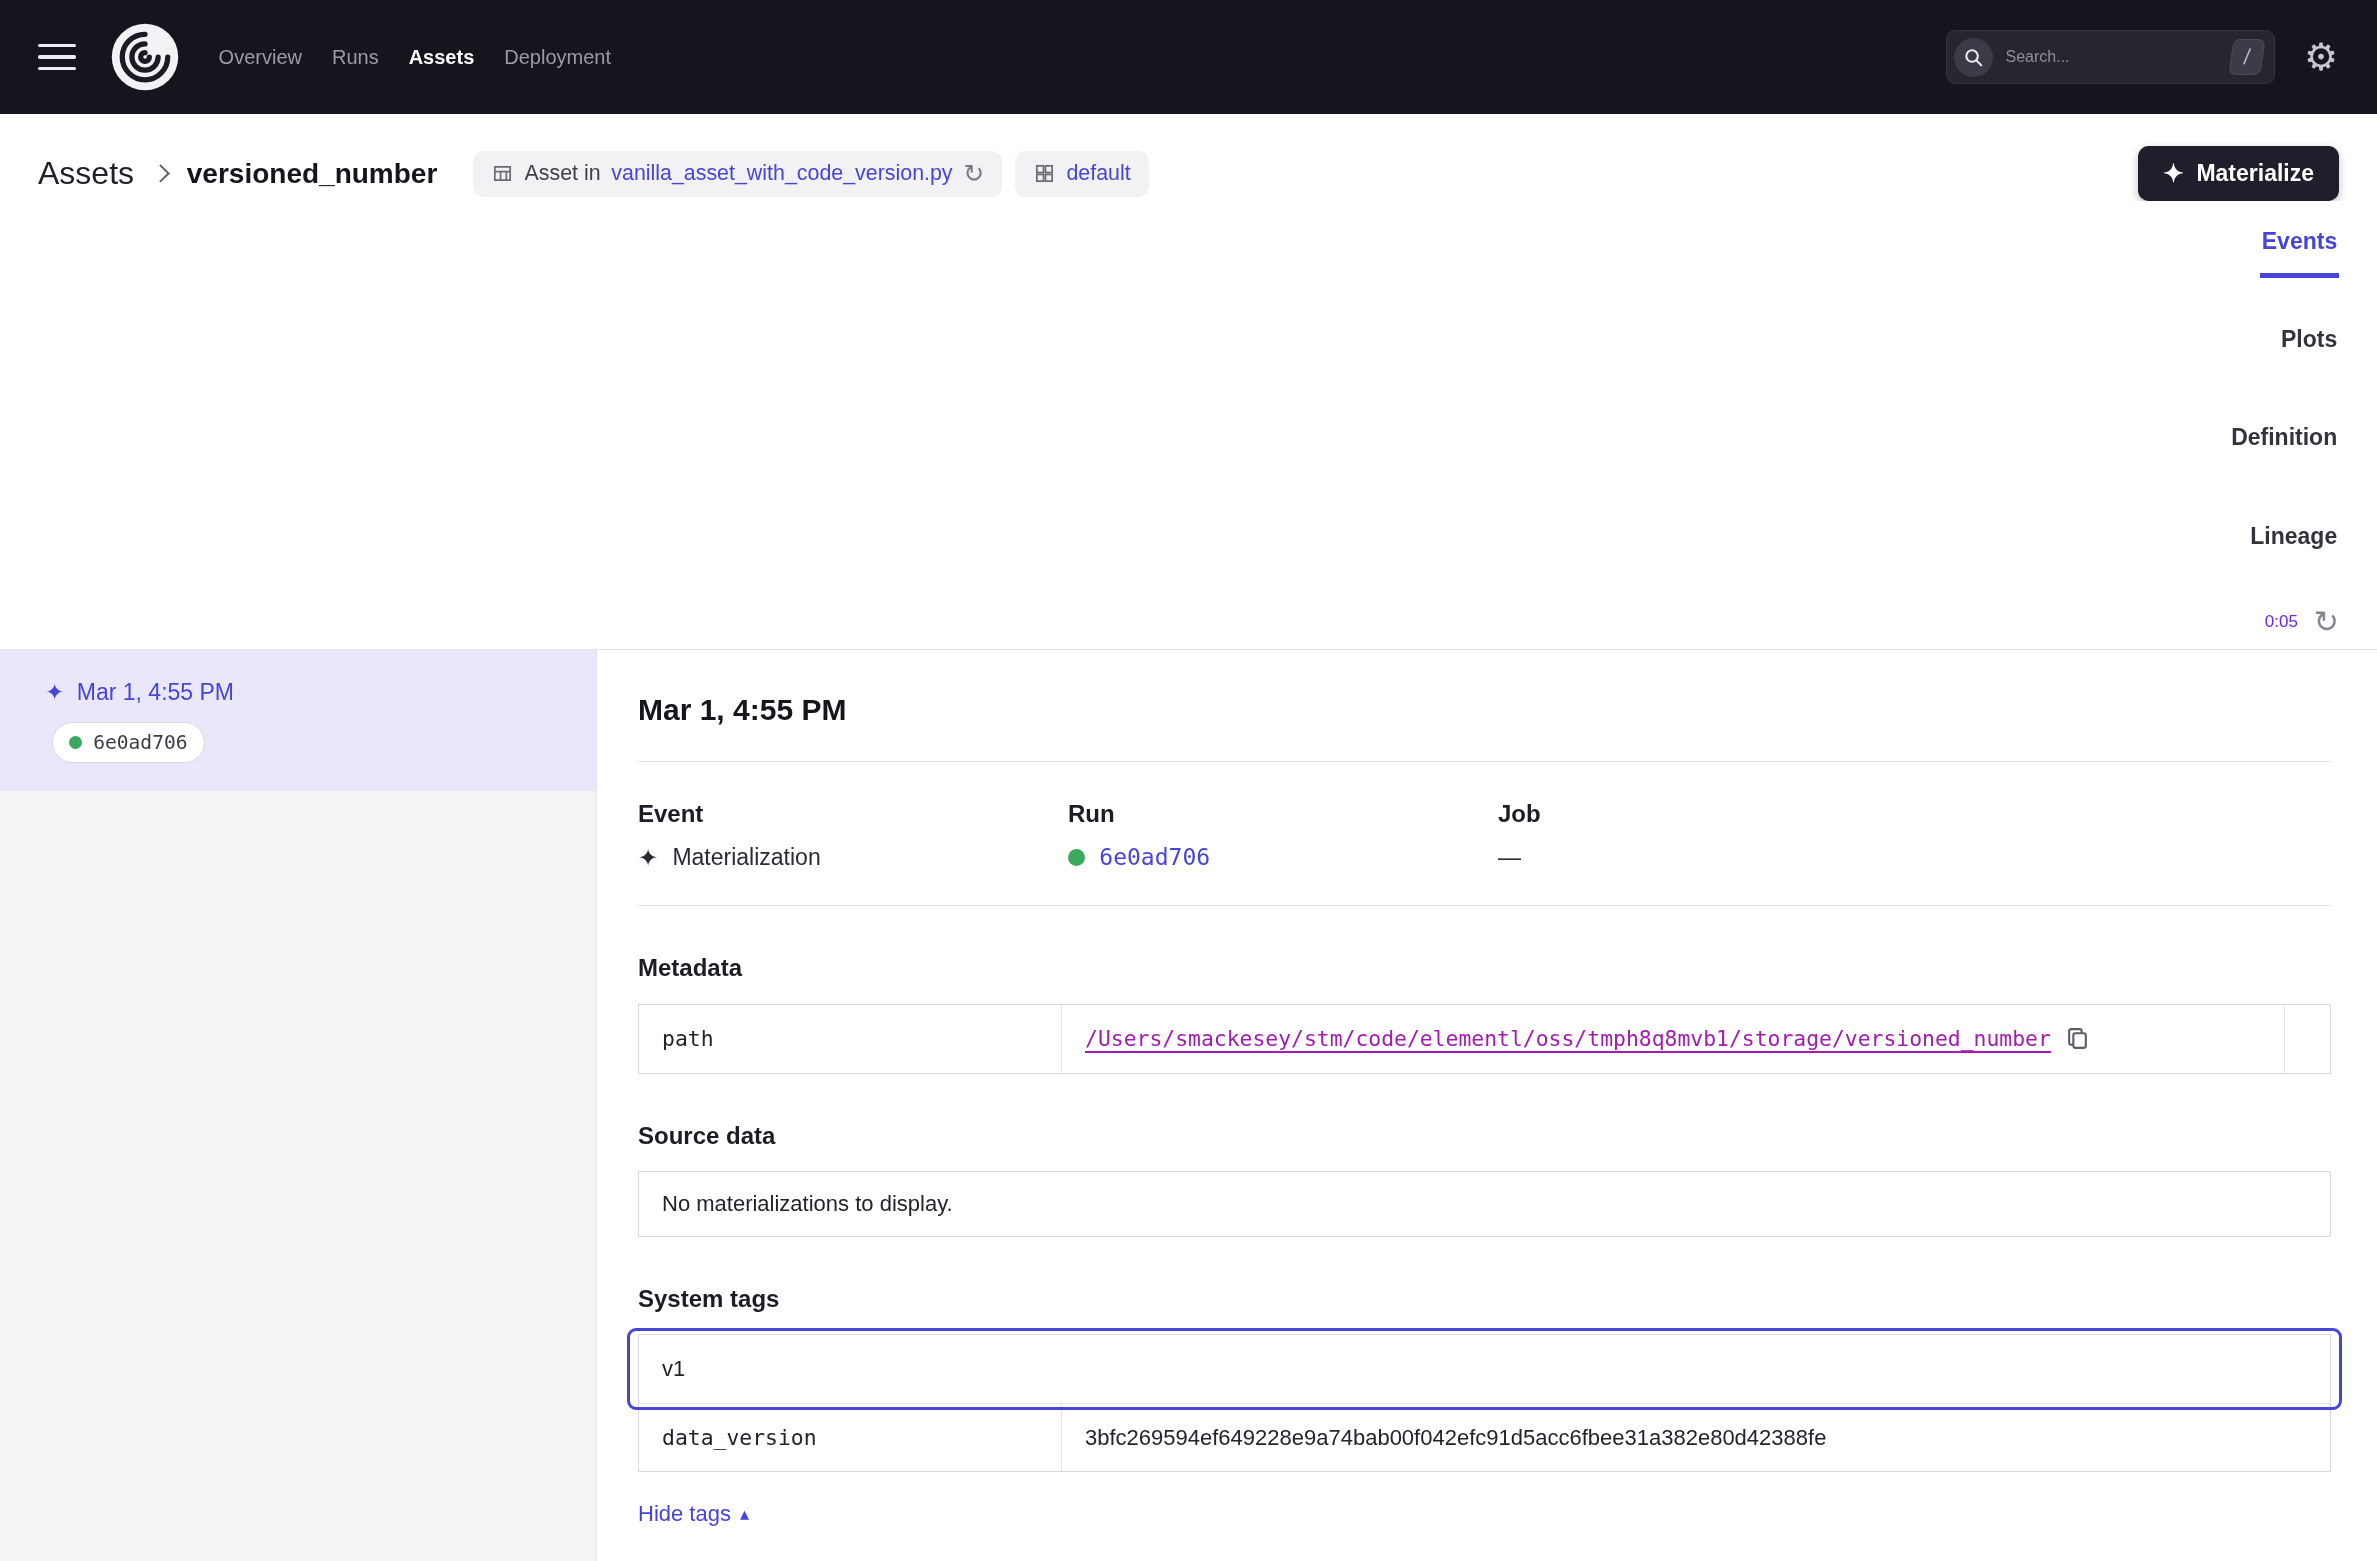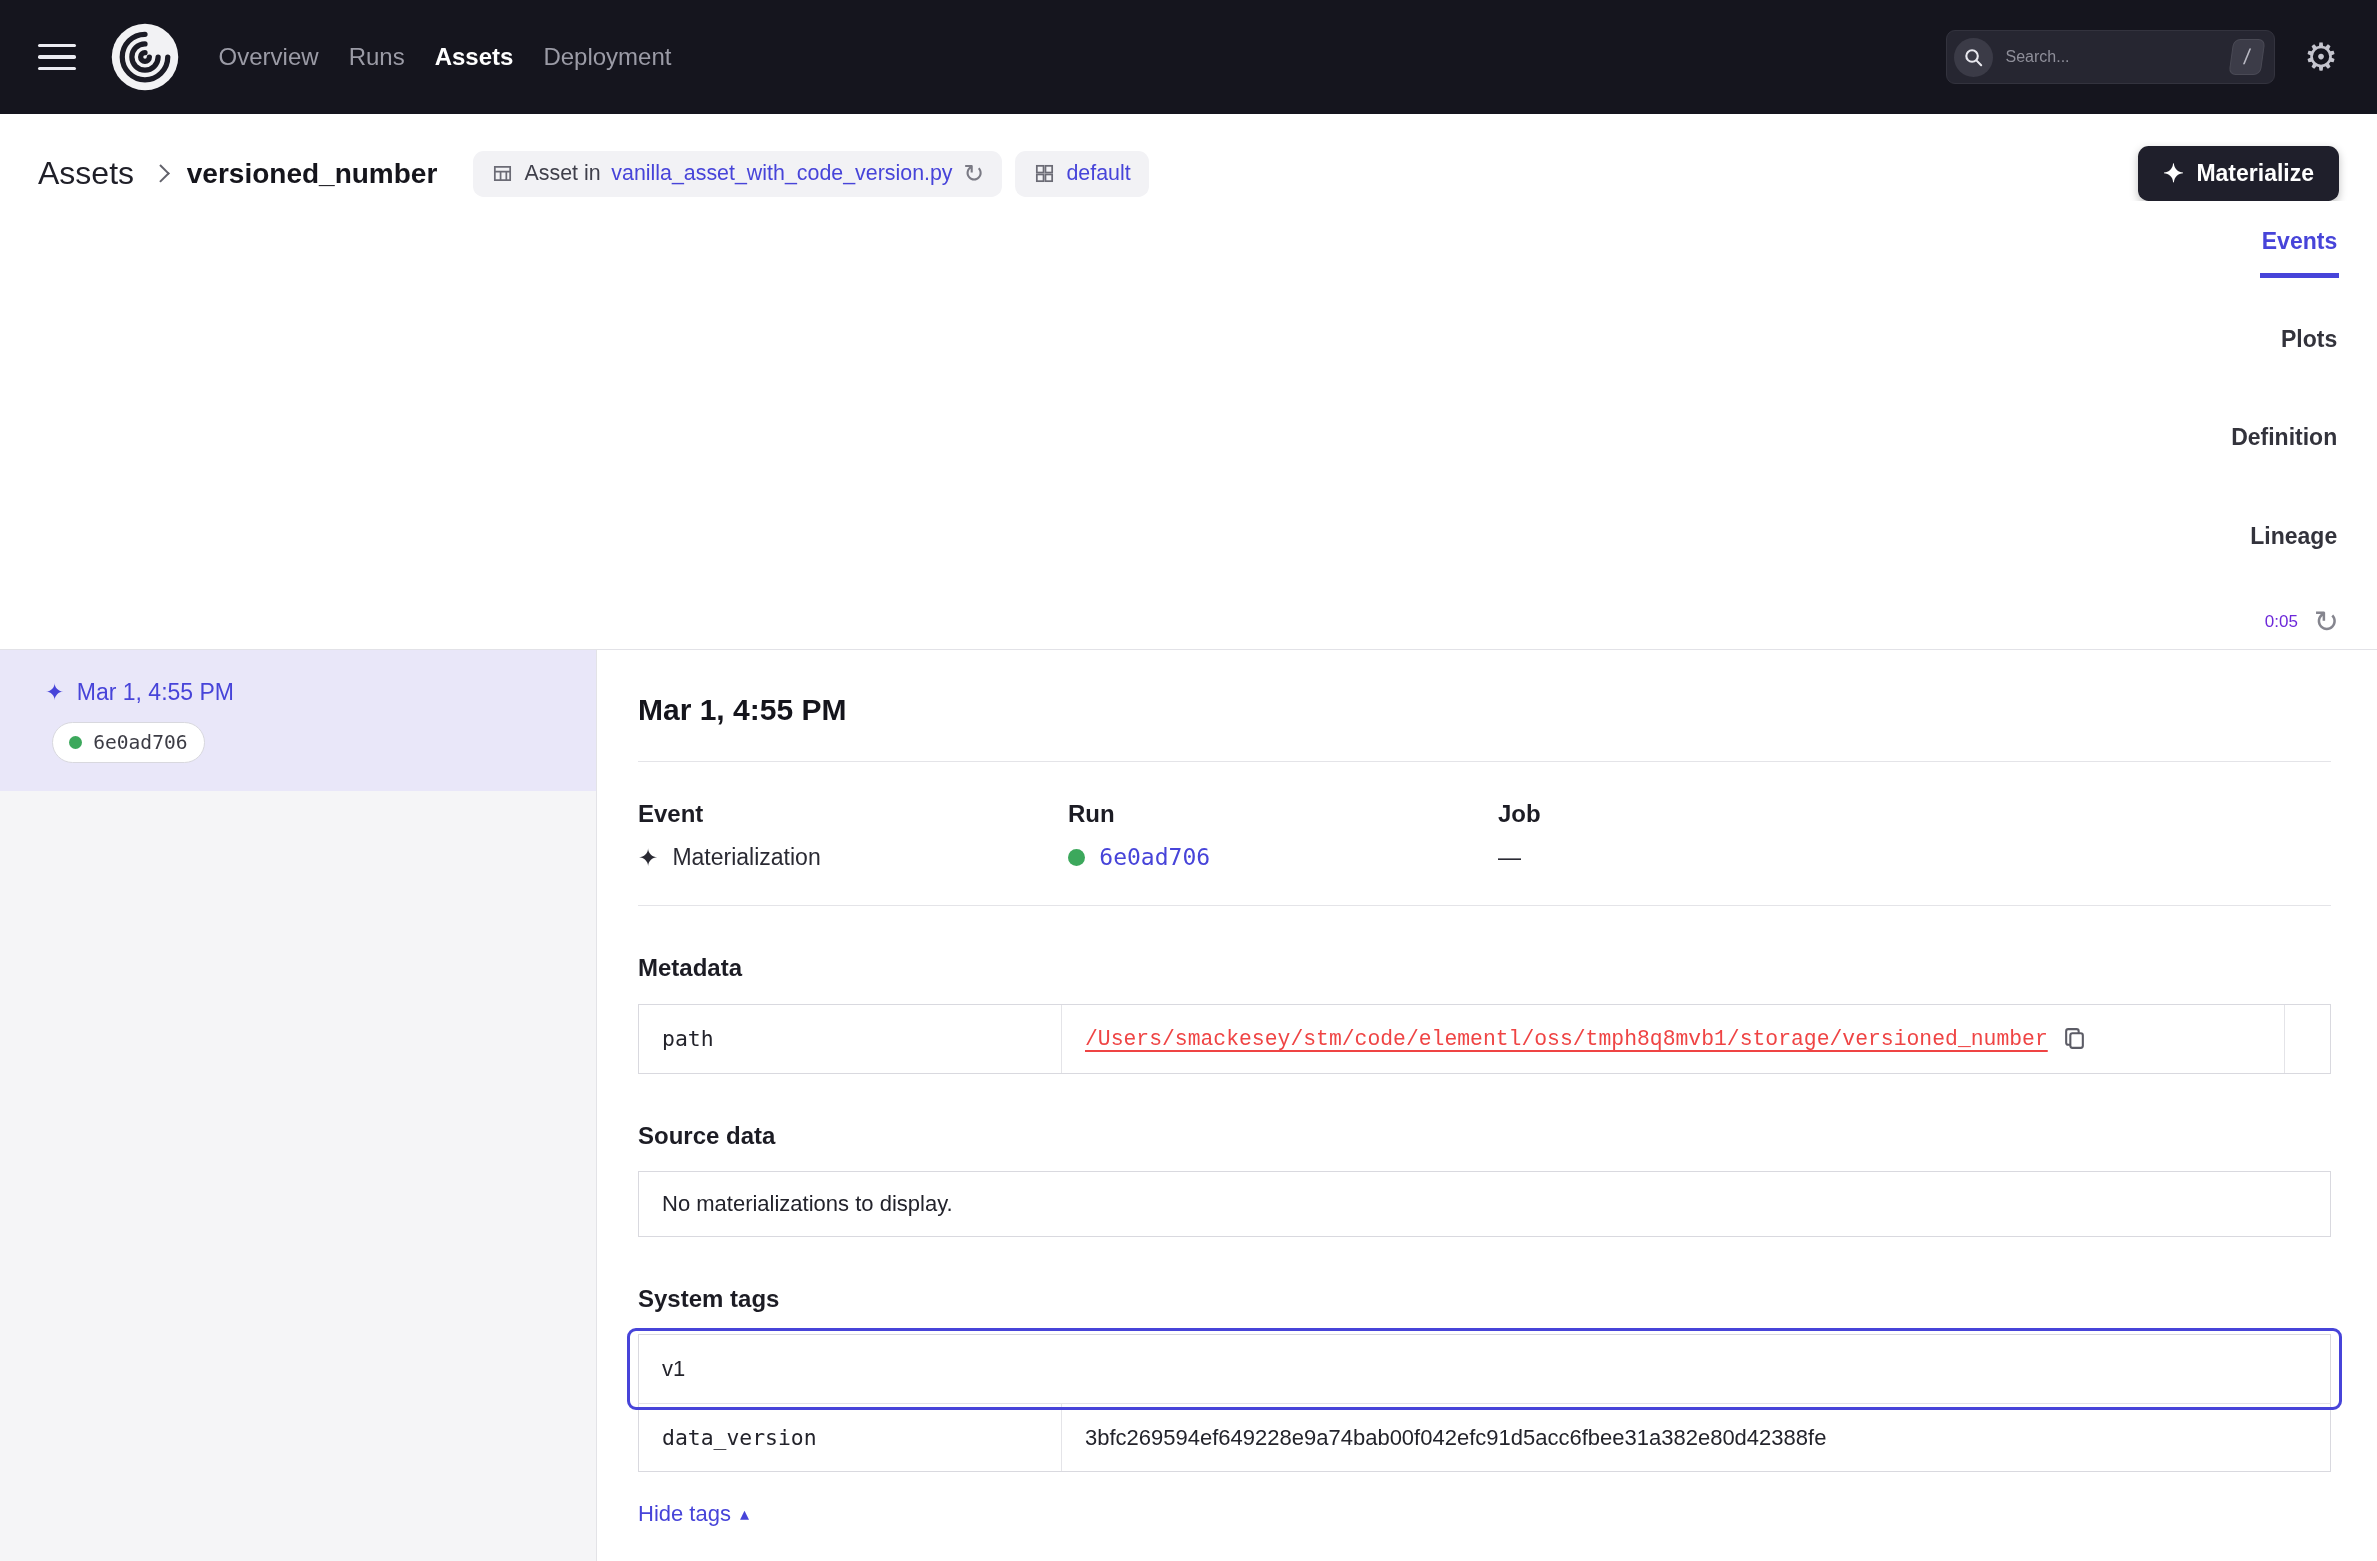--- a/index.html
+++ b/index.html
@@ -17,21 +17,21 @@
   .topnav {
     height: 114px; flex: 0 0 114px;
     background: #15151e;
     display: flex; align-items: center;
     padding: 0 39px 0 36px;
   }
   .hamburger { background: none; border: none; display: flex; flex-direction: column; gap: 8px; cursor: pointer; padding: 5.4px 1.8px; }
   .hamburger span { display: block; width: 38px; height: 3.6px; border-radius: 1.8px; background: #ececf2; }
   .logo { margin-left: 32px; width: 70px; height: 70px; flex: 0 0 70px; cursor: pointer; }
   .nav-links { display: flex; align-items: center; gap: 30px; margin-left: 39px; }
-  .nav-link { font-size: 24px; color: #9b9ba6; cursor: pointer; text-decoration: none; }
+  .nav-link { font-size: 20px; color: #9b9ba6; cursor: pointer; text-decoration: none; }
   .nav-link.active { color: #ffffff; font-weight: 700; }
   .searchbox {
     width: 329px; height: 54px;
     background: #262631; border: 0.9px solid #33333e; border-radius: 9px;
     display: flex; align-items: center; padding: 0 10.7px 0 7.1px; gap: 12.5px;
   }
   .search-icon-circle {
     width: 39px; height: 39px; border-radius: 50%;
     background: #3b3b47; display: flex; align-items: center; justify-content: center; flex: 0 0 39px;
   }
@@ -122,21 +122,21 @@
   .mrow { display: grid; min-height: 68px; align-items: stretch; }
   .mrow + .mrow { border-top: 0.9px solid #e4e4e8; }
   .meta .mrow { grid-template-columns: 423px 1fr 46px; }
   .tags .mrow { grid-template-columns: 423px 1fr; }
   .mkey, .mval { display: flex; align-items: center; padding: 0 23px; text-align: center; }
   .mkey { border-right: 0.9px solid #e4e4e8; }
   .mempty { border-left: 0.9px solid #e4e4e8; }
   .mono { font-family: "DejaVu Sans Mono", monospace; }
   .mkey { font-size: 21.4px; color: #23232b; }
   .mval.plain { font-size: 22px; color: #23232b; font-family: "Liberation Sans", sans-serif; }
-  .pathlink { font-size: 21.4px; color: #ef4444; text-decoration: underline; text-underline-offset: 4.5px; cursor: pointer; font-family: Liberation Mono, monospace; }
+  .pathlink { font-size: 21.4px; color: #a21caf; text-decoration: underline; text-underline-offset: 4.5px; cursor: pointer; }
   .copy { margin-left: 14.3px; cursor: pointer; flex: 0 0 auto; }
 
   .mrow.highlighted { position: relative; }
   .ring {
     position: absolute; left: -11.6px; right: -11.6px; top: -7.1px; bottom: -7.1px;
     border: 3.6px solid #4744d9; border-radius: 9px; pointer-events: none; z-index: 2;
   }
 
   .emptybox {
     margin-top: 21.4px; border: 0.9px solid #d9d9df; height: 66px;

